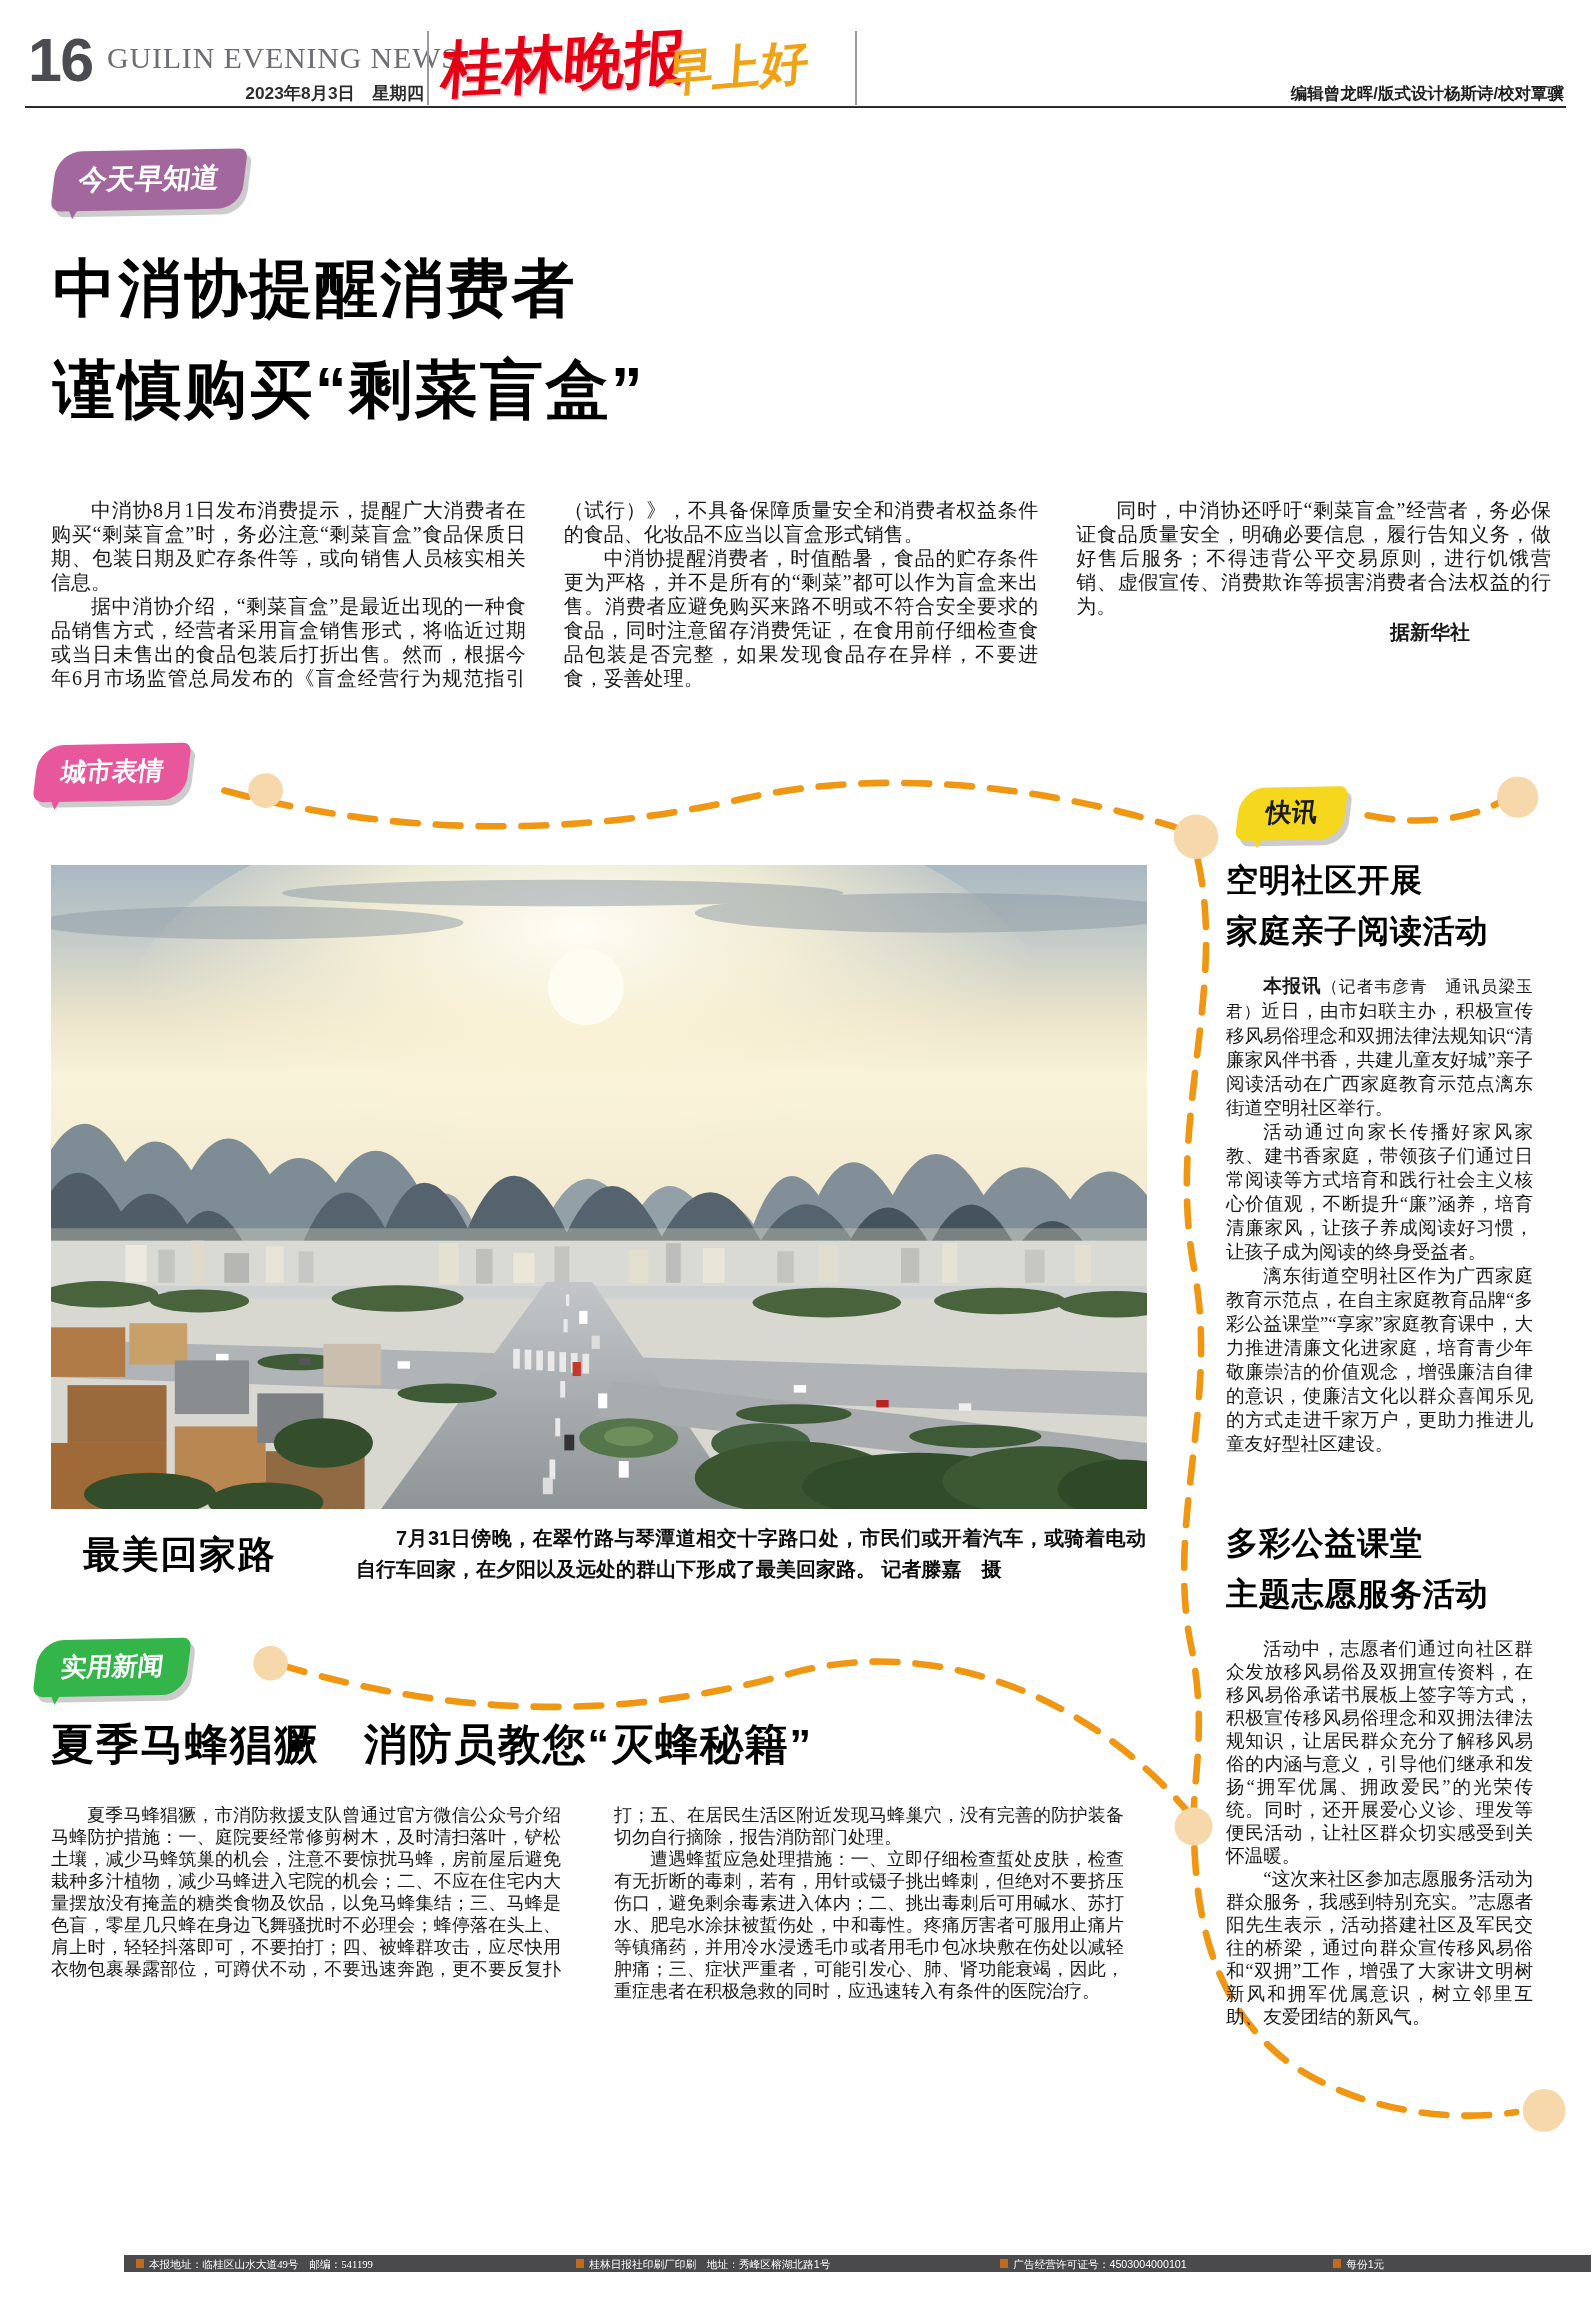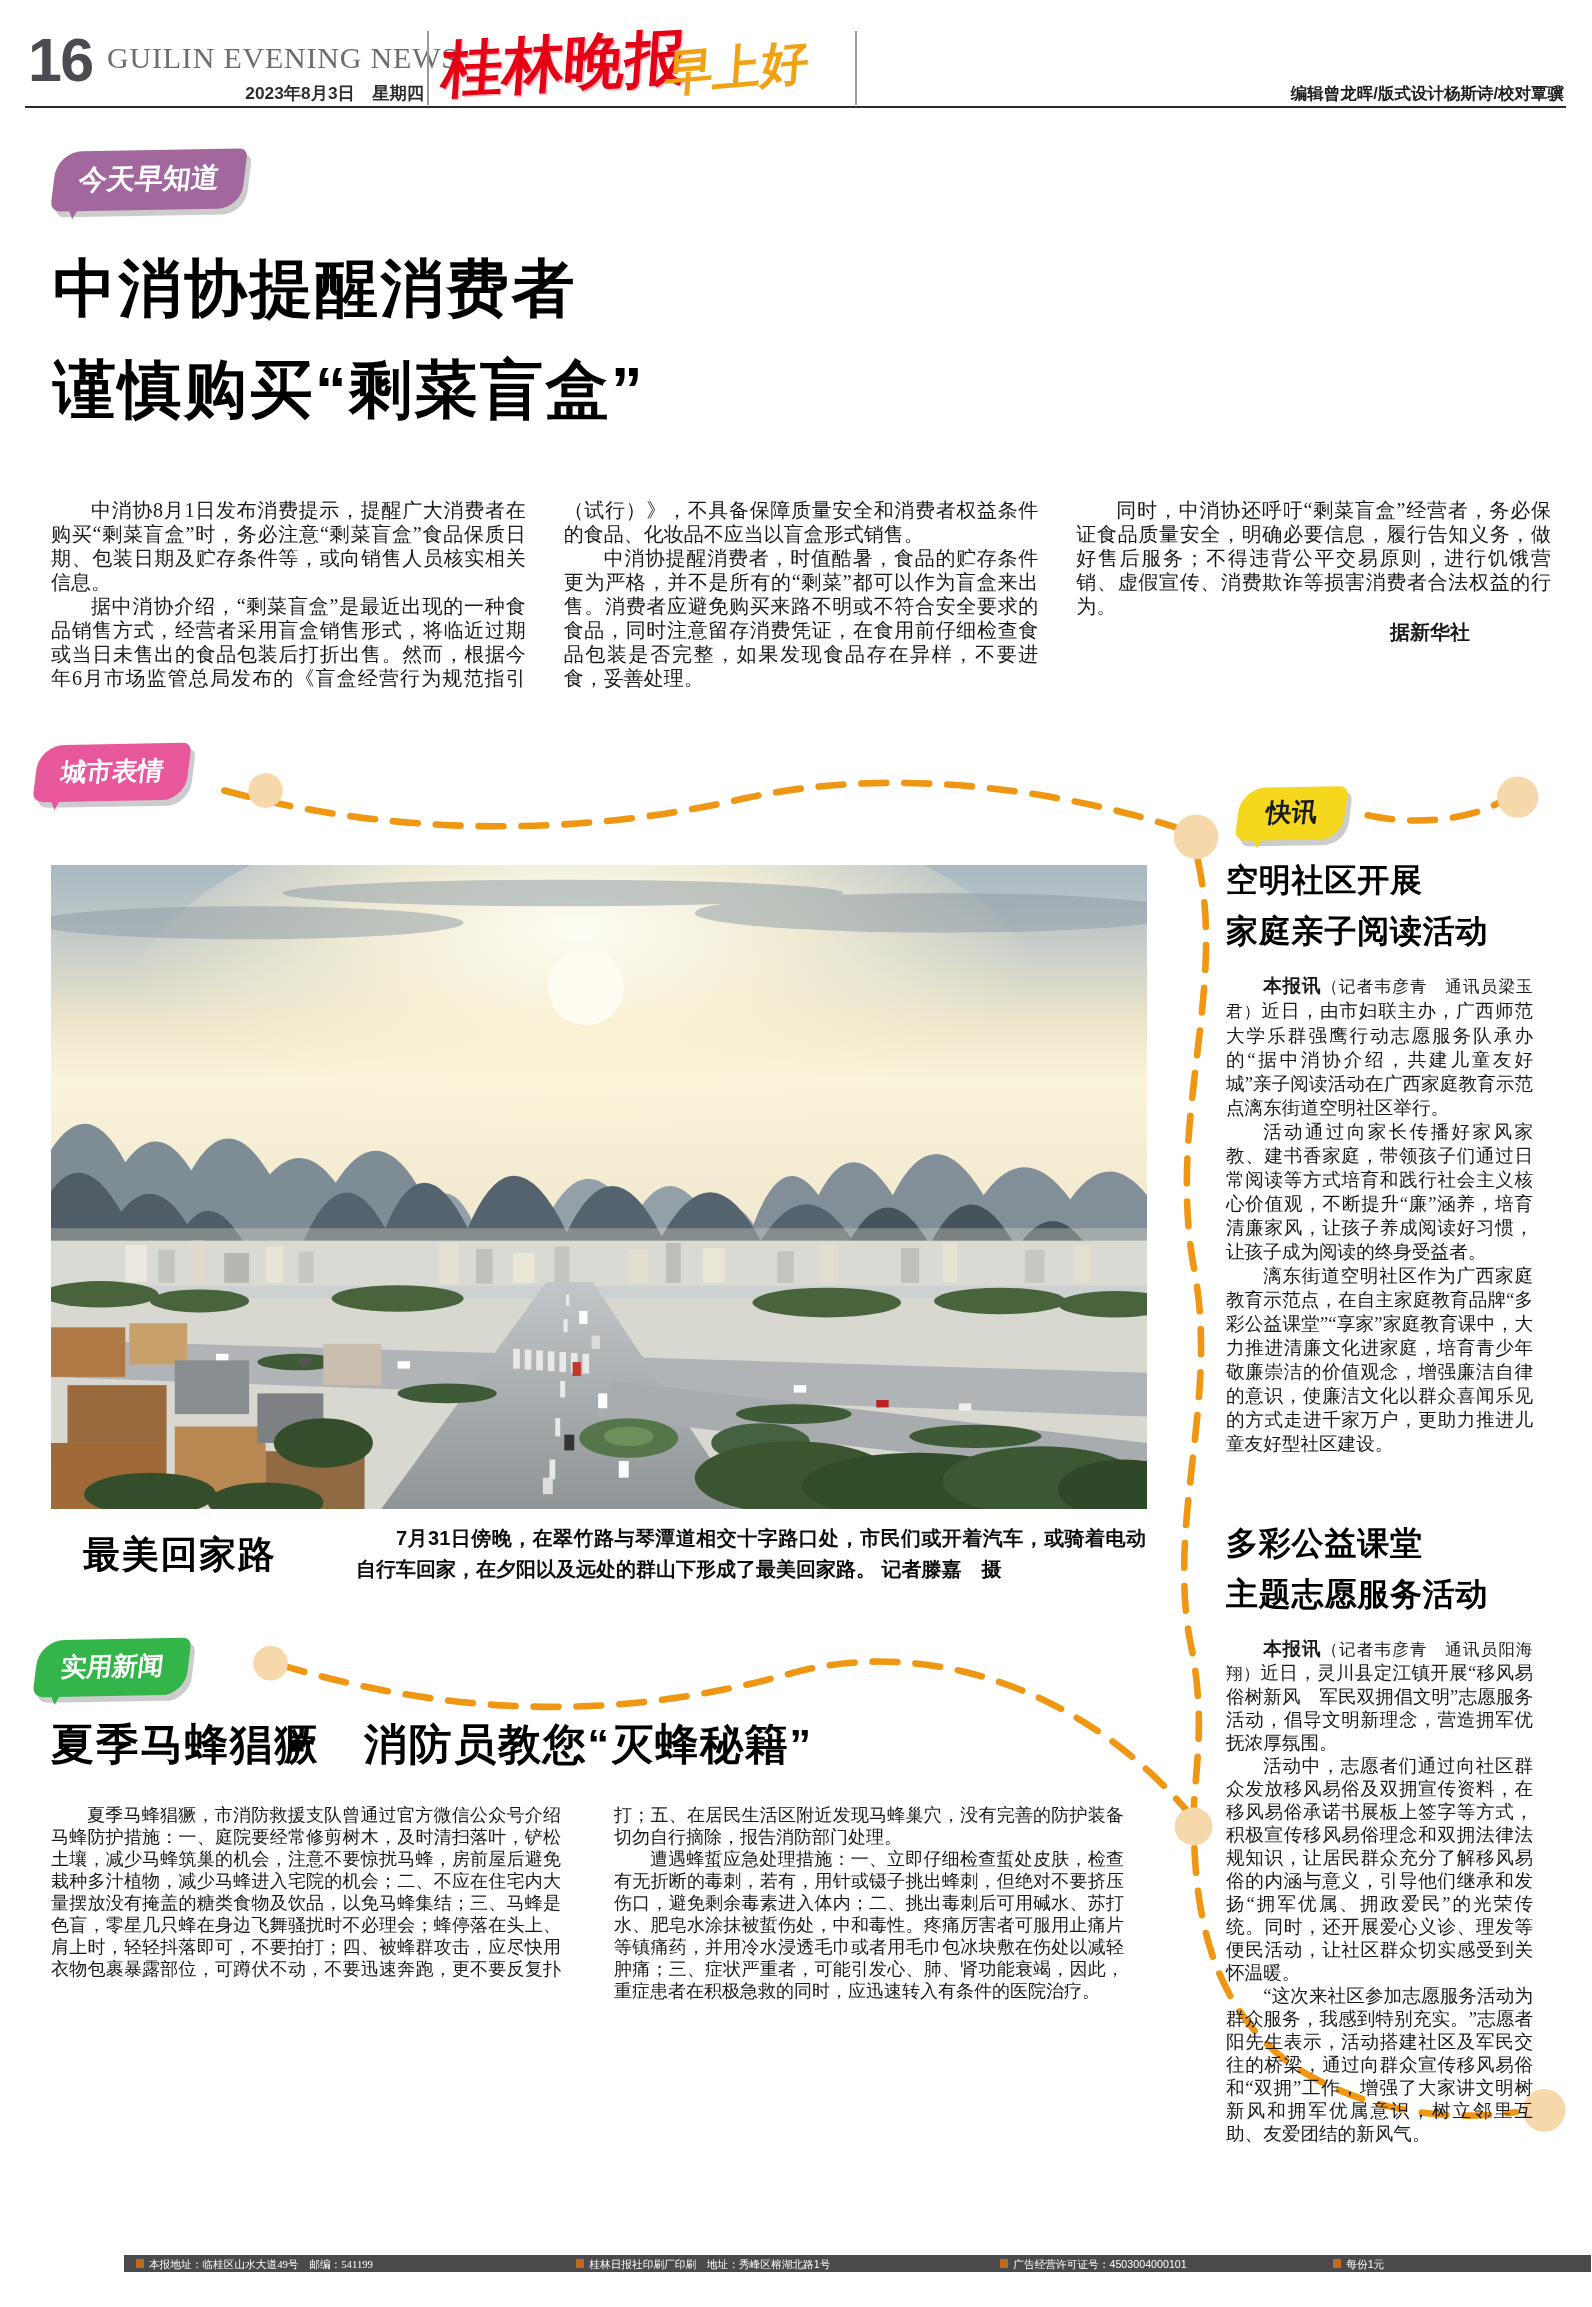--- a/index.html
+++ b/index.html
@@ -273,34 +273,31 @@
 
   <aside>
     <div class="abs bubble b-yellow badge-brief">快讯</div>
 
     <h2 class="abs brief-title bt1" style="margin:0;">
       <div>空明社区开展</div>
       <div>家庭亲子阅读活动</div>
     </h2>
     <div class="abs brief-body bb1">
       <p>
-        <span class="lead-prefix">本报讯</span><span class="reporter">（记者韦彦青　通讯员梁玉君）</span><span>近日，由市妇联主办，广西师范大学乐群强鹰行动志愿服务队承办的“据中消协介绍，共建儿童友好城”亲子阅读活动在广西家庭教育示范点漓东街道空明社区举行。</span>
+        <span class="lead-prefix">本报讯</span><span class="reporter">（记者韦彦青　通讯员梁玉君）</span><span>近日，由市妇联主办，积极宣传移风易俗理念和双拥法律法规知识“清廉家风伴书香，共建儿童友好城”亲子阅读活动在广西家庭教育示范点漓东街道空明社区举行。</span>
       </p>
       <p>活动通过向家长传播好家风家教、建书香家庭，带领孩子们通过日常阅读等方式培育和践行社会主义核心价值观，不断提升“廉”涵养，培育清廉家风，让孩子养成阅读好习惯，让孩子成为阅读的终身受益者。</p>
       <p>漓东街道空明社区作为广西家庭教育示范点，在自主家庭教育品牌“多彩公益课堂”“享家”家庭教育课中，大力推进清廉文化进家庭，培育青少年敬廉崇洁的价值观念，增强廉洁自律的意识，使廉洁文化以群众喜闻乐见的方式走进千家万户，更助力推进儿童友好型社区建设。</p>
     </div>
 
     <h2 class="abs brief-title bt2" style="margin:0;">
       <div>多彩公益课堂</div>
       <div>主题志愿服务活动</div>
     </h2>
     <div class="abs brief-body bb2">
-      <p>
-        <span class="lead-prefix">本报讯</span><span class="reporter">（记者韦彦青　通讯员阳海翔）</span><span>近日，灵川县定江镇开展“移风易俗树新风　军民双拥倡文明”志愿服务活动，倡导文明新理念，营造拥军优抚浓厚氛围。</span>
-      </p>
       <p>活动中，志愿者们通过向社区群众发放移风易俗及双拥宣传资料，在移风易俗承诺书展板上签字等方式，积极宣传移风易俗理念和双拥法律法规知识，让居民群众充分了解移风易俗的内涵与意义，引导他们继承和发扬“拥军优属、拥政爱民”的光荣传统。同时，还开展爱心义诊、理发等便民活动，让社区群众切实感受到关怀温暖。</p>
       <p>“这次来社区参加志愿服务活动为群众服务，我感到特别充实。”志愿者阳先生表示，活动搭建社区及军民交往的桥梁，通过向群众宣传移风易俗和“双拥”工作，增强了大家讲文明树新风和拥军优属意识，树立邻里互助、友爱团结的新风气。</p>
     </div>
   </aside>
 
   <section>
     <div class="abs bubble b-green badge-practical">实用新闻</div>
     <h2 class="abs prac-headline" style="margin:0;">夏季马蜂猖獗　消防员教您“灭蜂秘籍”</h2>
     <div class="abs prac-body">
       <p>夏季马蜂猖獗，市消防救援支队曾通过官方微信公众号介绍马蜂防护措施：一、庭院要经常修剪树木，及时清扫落叶，铲松土壤，减少马蜂筑巢的机会，注意不要惊扰马蜂，房前屋后避免栽种多汁植物，减少马蜂进入宅院的机会；二、不应在住宅内大量摆放没有掩盖的糖类食物及饮品，以免马蜂集结；三、马蜂是色盲，零星几只蜂在身边飞舞骚扰时不必理会；蜂停落在头上、肩上时，轻轻抖落即可，不要拍打；四、被蜂群攻击，应尽快用衣物包裹暴露部位，可蹲伏不动，不要迅速奔跑，更不要反复扑打；五、在居民生活区附近发现马蜂巢穴，没有完善的防护装备切勿自行摘除，报告消防部门处理。</p>

